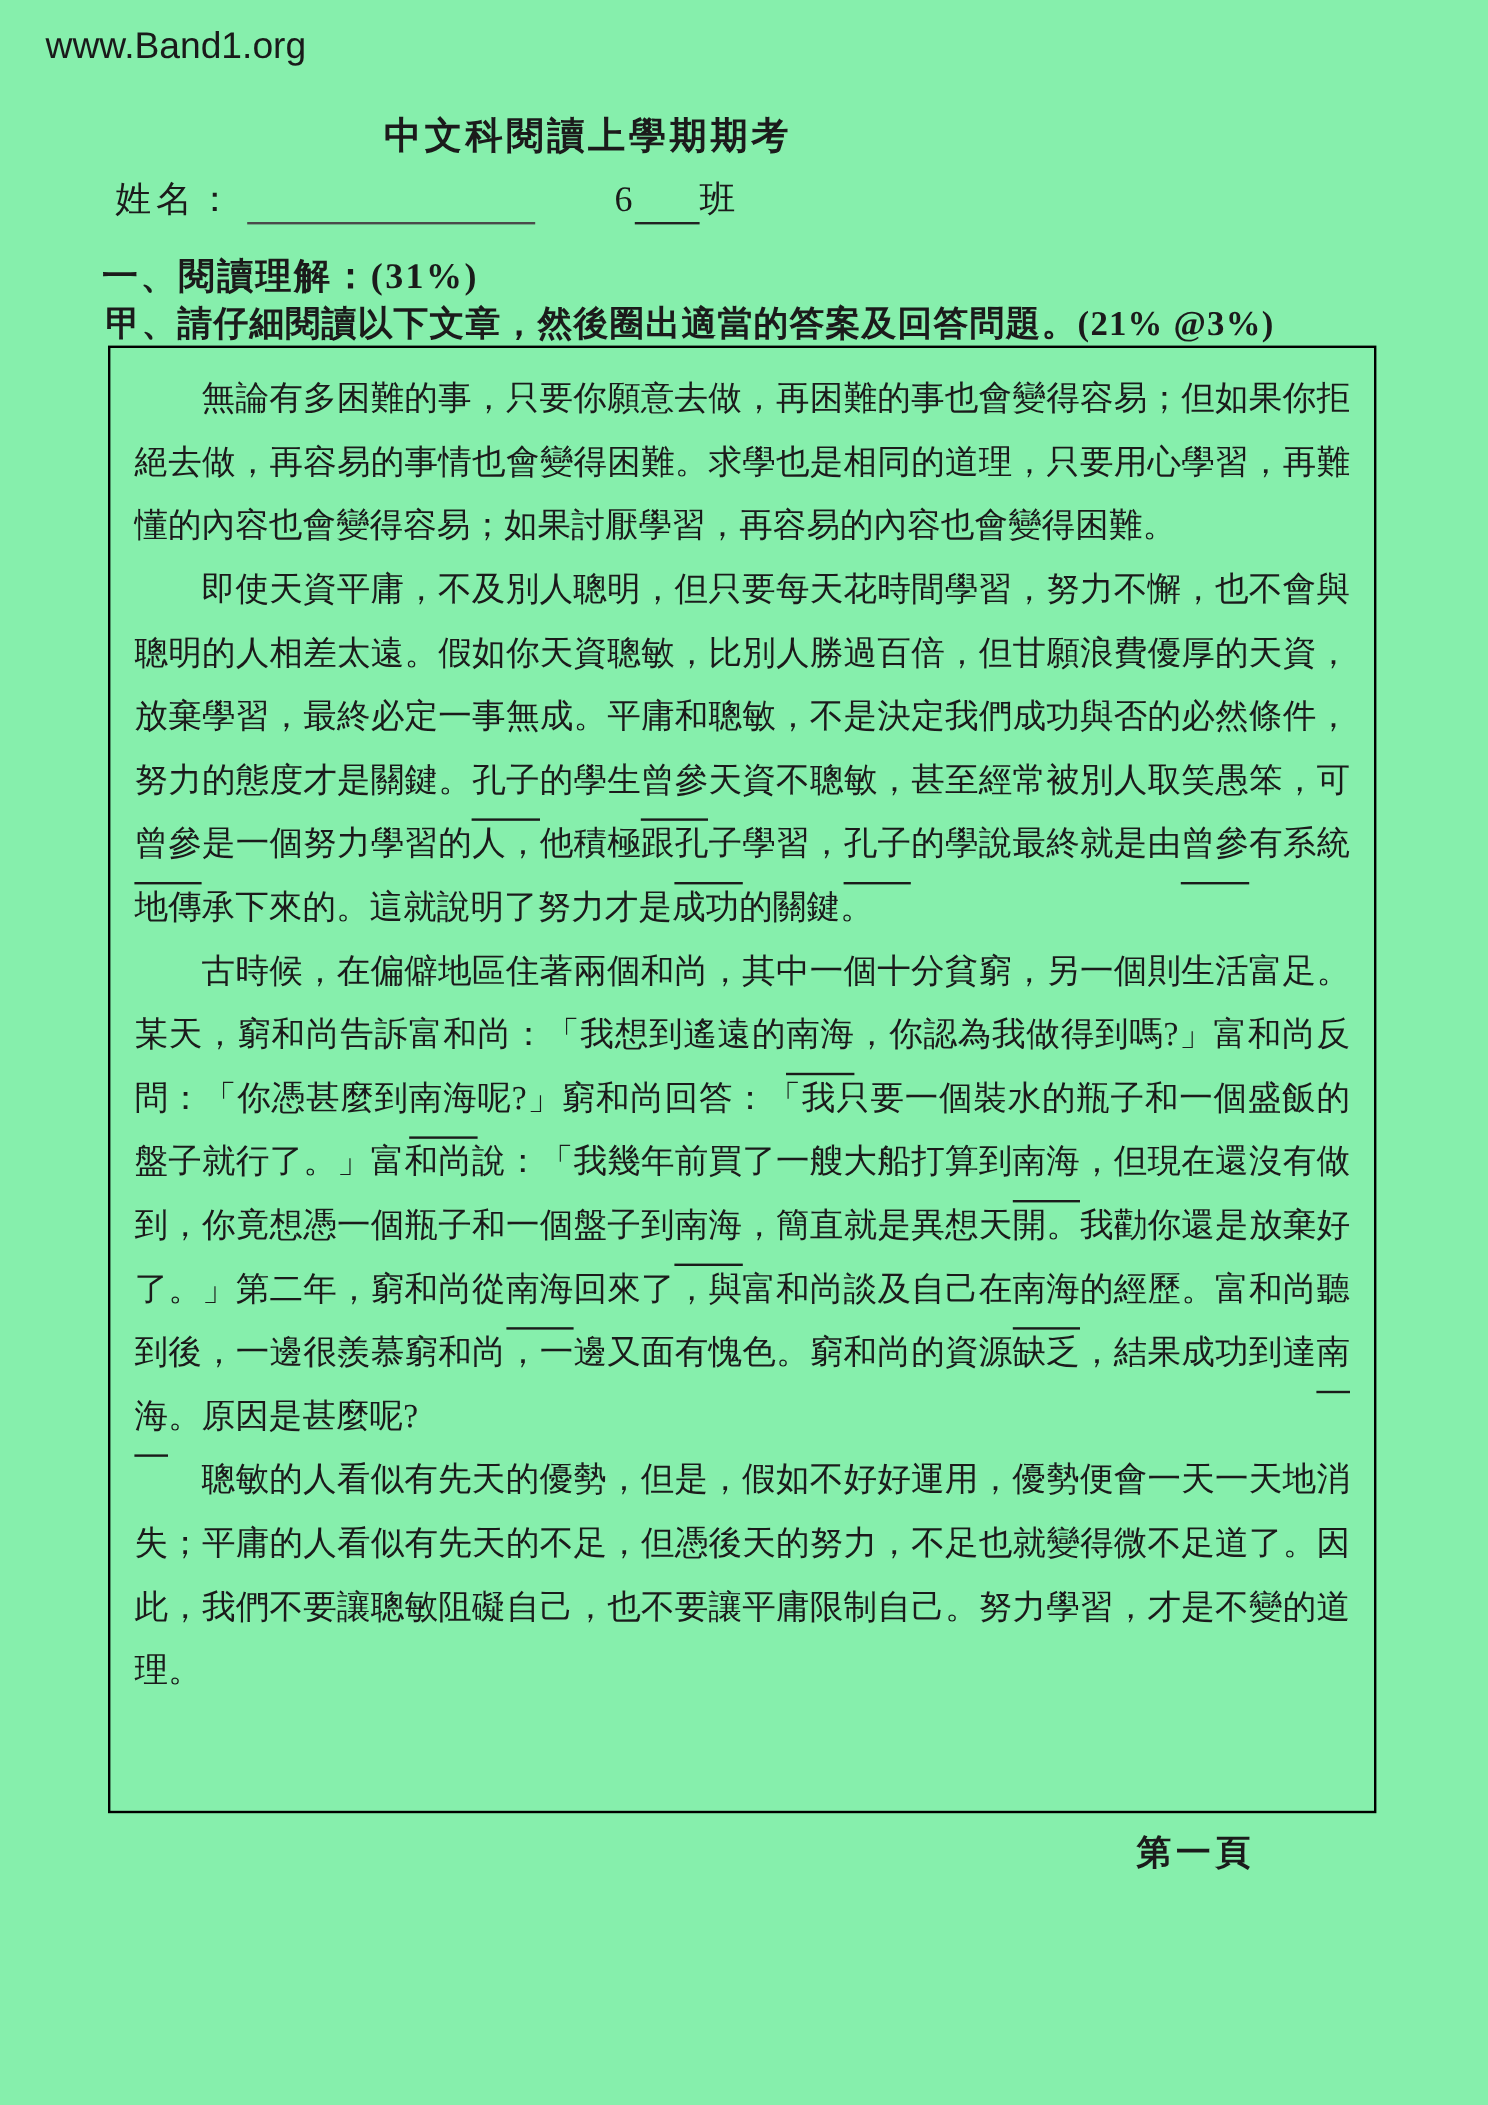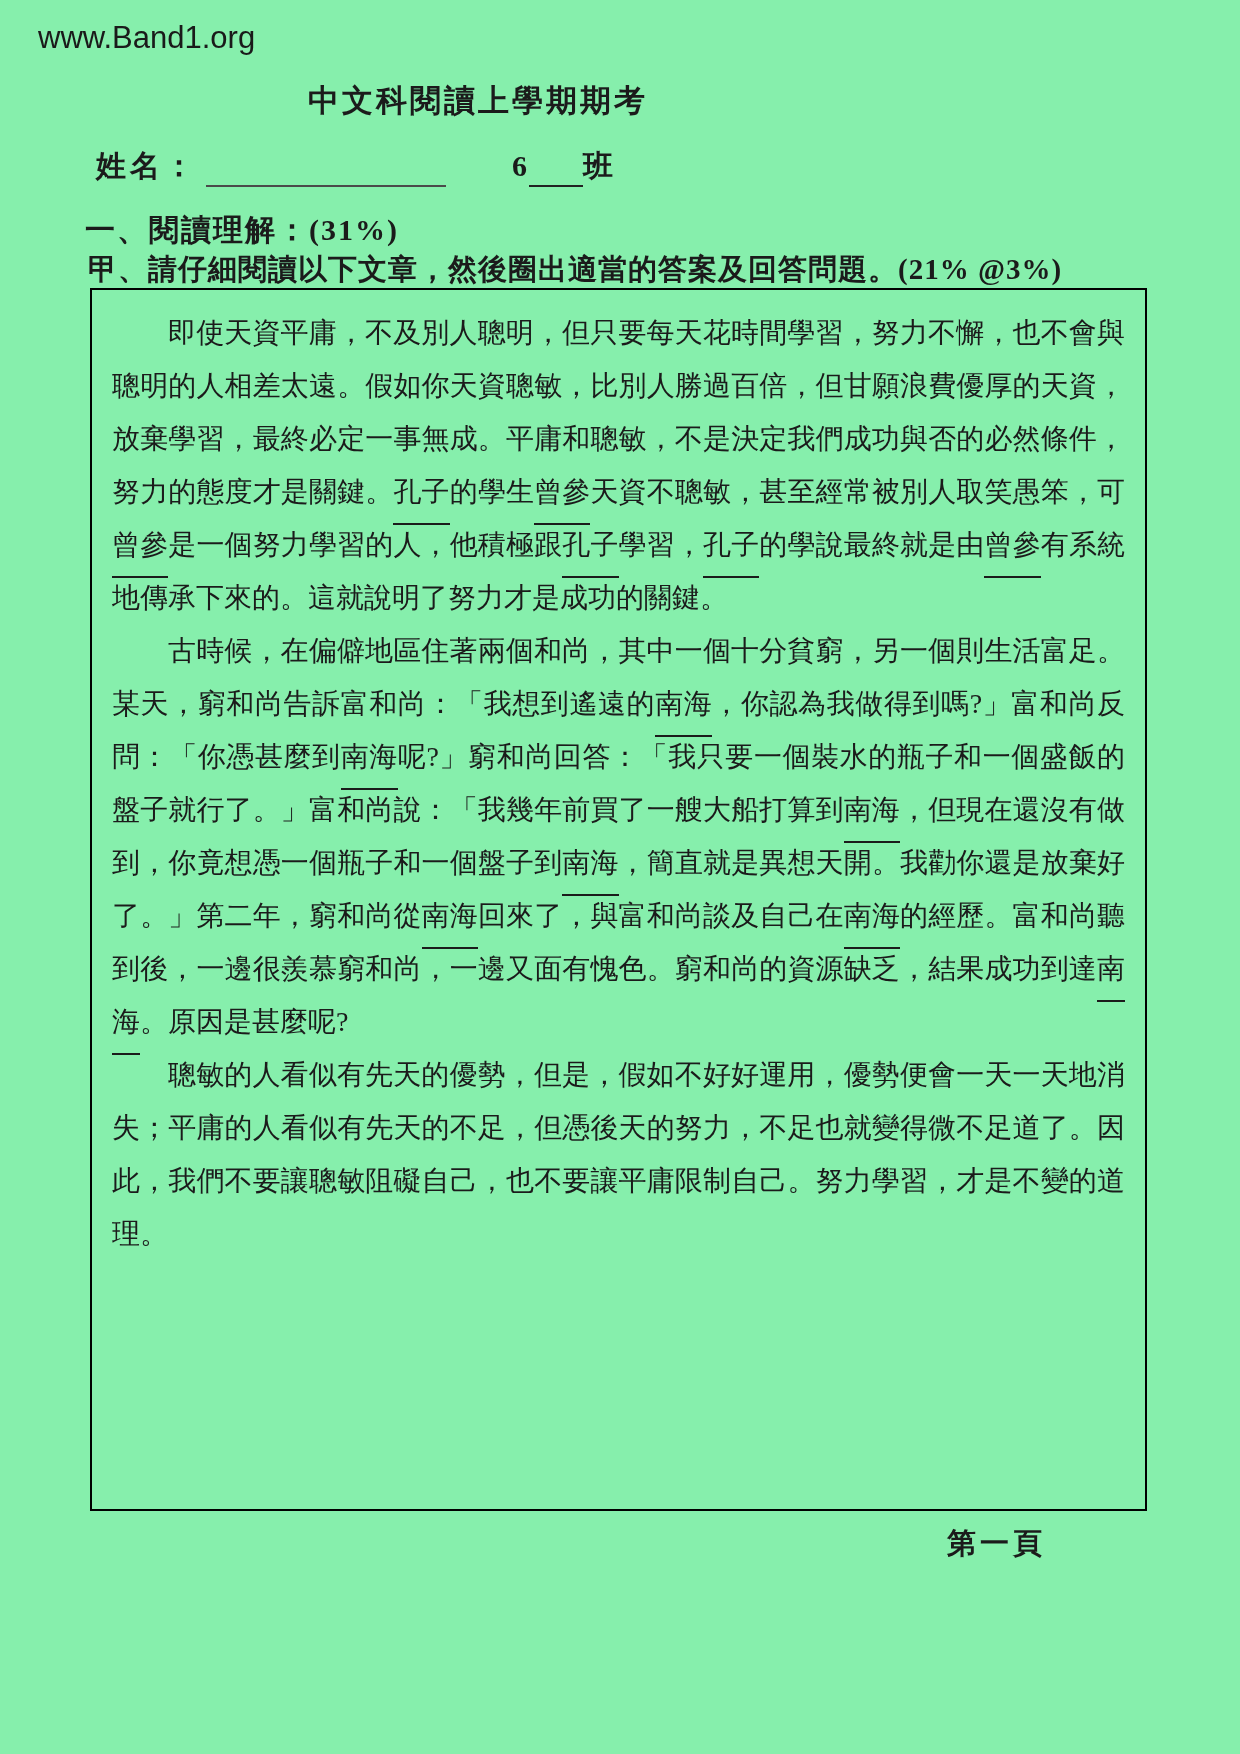--- a/index.html
+++ b/index.html
@@ -11,26 +11,26 @@
     font-family:"Liberation Serif","DejaVu Serif",serif;
     overflow:hidden;
   }
   .watermark {
     position:absolute; left:38px; top:20px;
     font-family:"Liberation Sans","DejaVu Sans",sans-serif;
     font-size:31px; color:#1a1a1a;
   }
   .title {
     position:absolute; left:0; top:80px; width:956px;
-    margin:0; text-align:center;
+    margin:12px; text-align:center;
     font-size:31px; font-weight:700; letter-spacing:3px;
   }
   .name-row {
     position:absolute; left:96px; top:146px;
-    font-size:30px; font-weight:700; letter-spacing:4px;
+    font-size:30px; font-weight:400; letter-spacing:4px;
     white-space:nowrap;
   }
   .blank {
     display:inline-block; vertical-align:bottom;
     border-bottom:2px solid #4a4a4a; height:36px;
   }
   .name-blank { width:240px; margin-left:8px; }
   .class-group { margin-left:66px; letter-spacing:2px; }
   .class-blank { width:54px; border-bottom-color:#222; }
   .section-one {
@@ -67,20 +67,21 @@
 
   <div class="name-row">
     <span>姓名：</span><span class="blank name-blank"></span><span class="class-group"><span>6</span><span class="blank class-blank"></span><span>班</span></span>
   </div>
 
   <div class="section-one">一、閱讀理解：(31%)</div>
 
   <div class="section-a">甲、請仔細閱讀以下文章，然後圈出適當的答案及回答問題。(21% @3%)</div>
 
   <div class="passage-box" id="passage">
+      <p class="para"><span>無論有多困難的事，只要你願意去做，再困難的事也會變得容易；但如果你拒絕去做，再容易的事情也會變得困難。求學也是相同的道理，只要用心學習，再難懂的內容也會變得容易；如果討厭學習，再容易的內容也會變得困難。</span></p>
       <p class="para"><span>即使天資平庸，不及別人聰明，但只要每天花時間學習，努力不懈，也不會與聰明的人相差太遠。假如你天資聰敏，比別人勝過百倍，但甘願浪費優厚的天資，放棄學習，最終必定一事無成。平庸和聰敏，不是決定我們成功與否的必然條件，努力的態度才是關鍵。</span><span class="pn">孔子</span><span>的學生</span><span class="pn">曾參</span><span>天資不聰敏，甚至經常被別人取笑愚笨，可</span><span class="pn">曾參</span><span>是一個努力學習的人，他積極跟</span><span class="pn">孔子</span><span>學習，</span><span class="pn">孔子</span><span>的學說最終就是由</span><span class="pn">曾參</span><span>有系統地傳承下來的。這就說明了努力才是成功的關鍵。</span></p>
       <p class="para"><span>古時候，在偏僻地區住著兩個和尚，其中一個十分貧窮，另一個則生活富足。某天，窮和尚告訴富和尚：「我想到遙遠的</span><span class="pn">南海</span><span>，你認為我做得到嗎?」富和尚反問：「你憑甚麼到</span><span class="pn">南海</span><span>呢?」窮和尚回答：「我只要一個裝水的瓶子和一個盛飯的盤子就行了。」富和尚說：「我幾年前買了一艘大船打算到</span><span class="pn">南海</span><span>，但現在還沒有做到，你竟想憑一個瓶子和一個盤子到</span><span class="pn">南海</span><span>，簡直就是異想天開。我勸你還是放棄好了。」第二年，窮和尚從</span><span class="pn">南海</span><span>回來了，與富和尚談及自己在</span><span class="pn">南海</span><span>的經歷。富和尚聽到後，一邊很羨慕窮和尚，一邊又面有愧色。窮和尚的資源缺乏，結果成功到達</span><span class="pn">南海</span><span>。原因是甚麼呢?</span></p>
       <p class="para"><span>聰敏的人看似有先天的優勢，但是，假如不好好運用，優勢便會一天一天地消失；平庸的人看似有先天的不足，但憑後天的努力，不足也就變得微不足道了。因此，我們不要讓聰敏阻礙自己，也不要讓平庸限制自己。努力學習，才是不變的道理。</span></p>
     </div>
 
   <div class="footer">第一頁</div>
 
 </div>
 
 </body></html>

